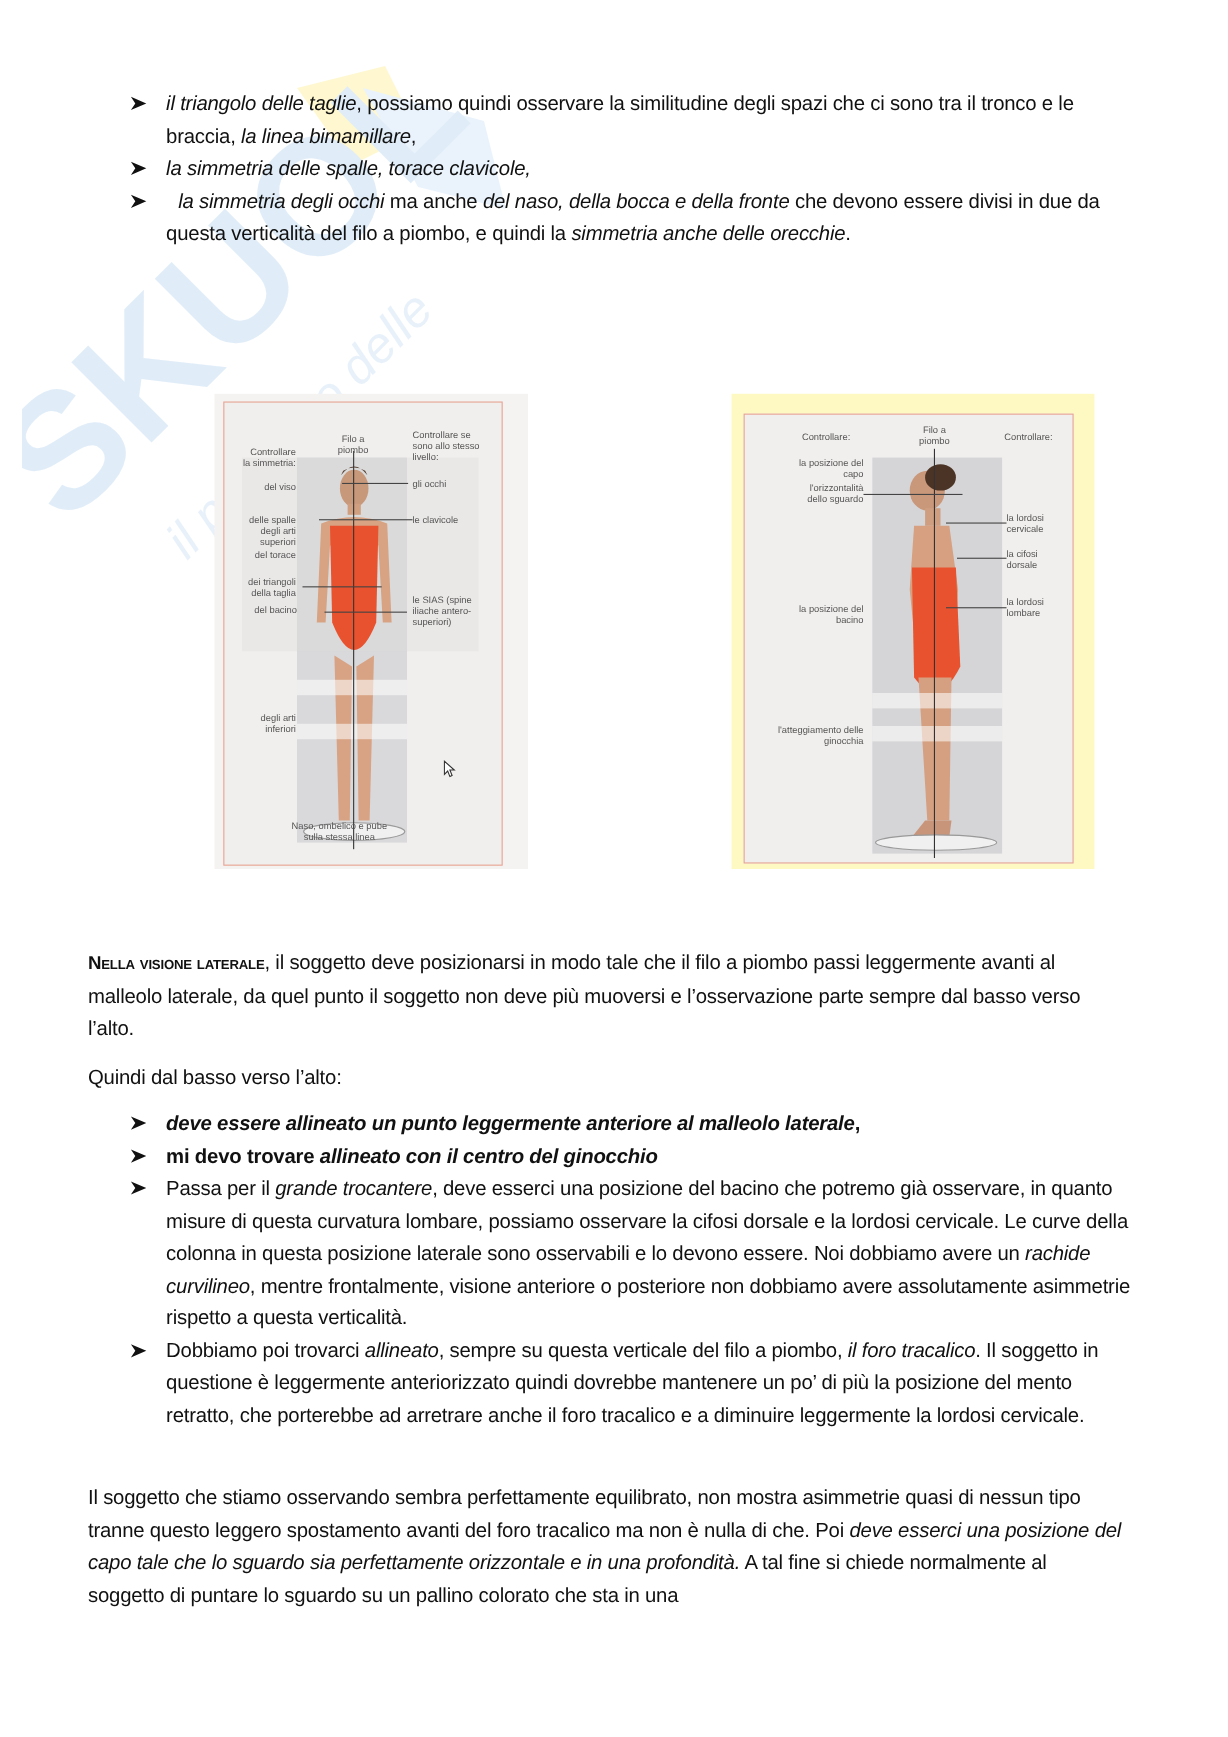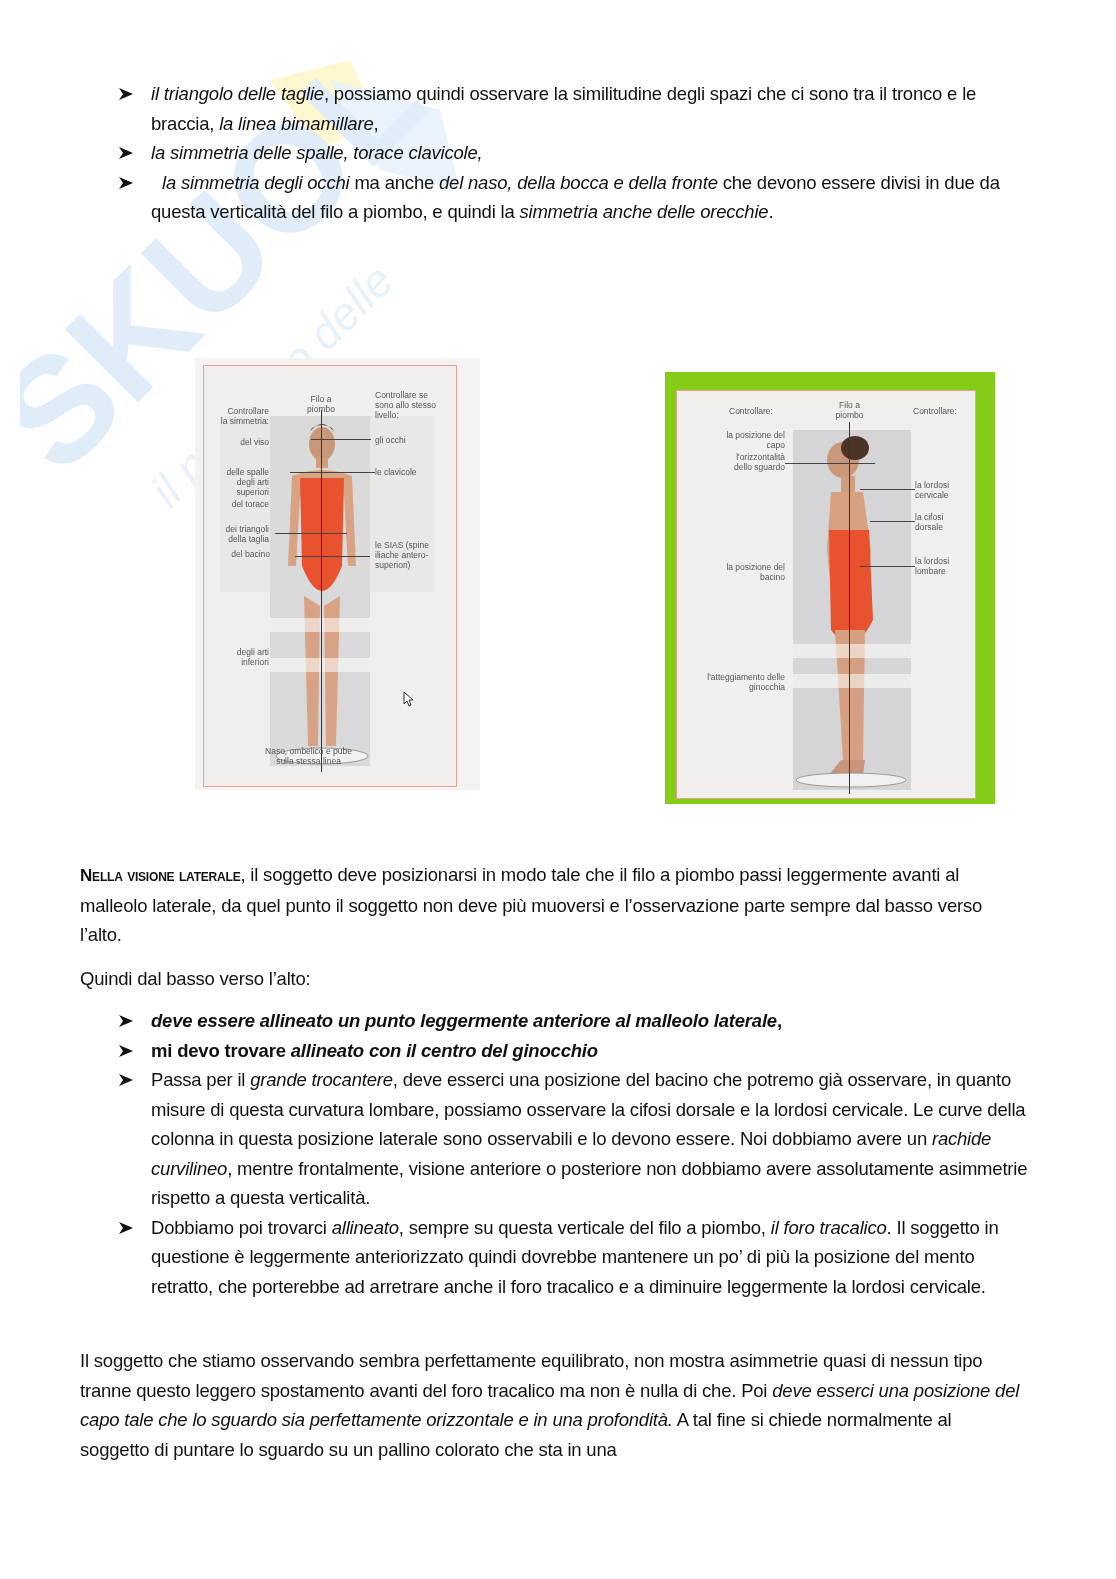--- a/index.html
+++ b/index.html
@@ -91,21 +91,21 @@
     <div class="lbl" style="left:180px; top:109px; width:70px;">le clavicole</div>
     <div class="lbl" style="left:180px; top:182px; width:72px;">le SIAS (spine iliache antero-superiori)</div>
 
     <div class="lbl c" style="left:66px; top:388px; width:95px;">Naso, ombelico e pube sulla stessa linea</div>
 
     <svg class="cursor" style="left:208px; top:333px;" width="12" height="16" viewBox="0 0 12 16">
       <path d="M1 1 L1 13 L4 10 L6 15 L8 14 L6 9 L10 9 Z" fill="#fff" stroke="#333" stroke-width="1"></path>
     </svg>
   </div>
 
-  <div class="fig" style="left:665px; top:372px; width:330px; height:432px; background:#84cc16;">
+  <div class="fig" style="left:665px; top:358px; width:330px; height:432px; background:#fef9c3;">
     <div class="frame" style="left:11px; top:18px; width:298px; height:407px;"></div>
     <div class="photo-bg" style="left:128px; top:58px; width:118px; height:360px; background:#d5d5d7;"></div>
     <svg style="position:absolute; left:128px; top:58px;" width="118" height="360" viewBox="0 0 118 360">
       <ellipse cx="50" cy="30" rx="16" ry="18" fill="#c9977a"></ellipse>
       <ellipse cx="62" cy="18" rx="14" ry="12" fill="#4b3426"></ellipse>
       <rect x="48" y="46" width="14" height="16" fill="#cf9e80"></rect>
       <path d="M38 62 L70 62 L78 120 L74 180 L40 180 L34 120 Z" fill="#d6a081"></path>
       <path d="M36 100 L76 100 L80 190 Q60 230 38 200 Z" fill="#e8522e"></path>
       <path d="M42 200 L72 200 L70 330 L50 330 Z" fill="#d5a082"></path>
       <path d="M48 330 L72 330 L70 345 L36 345 Z" fill="#c9957a"></path>

